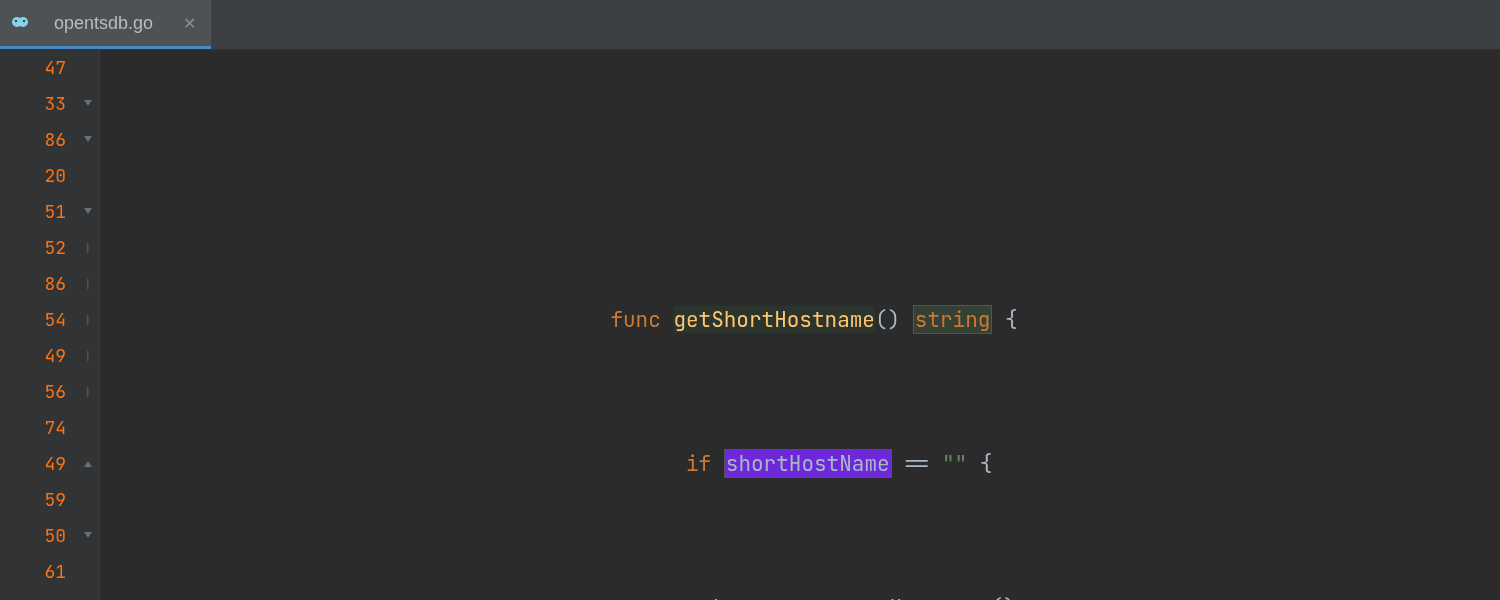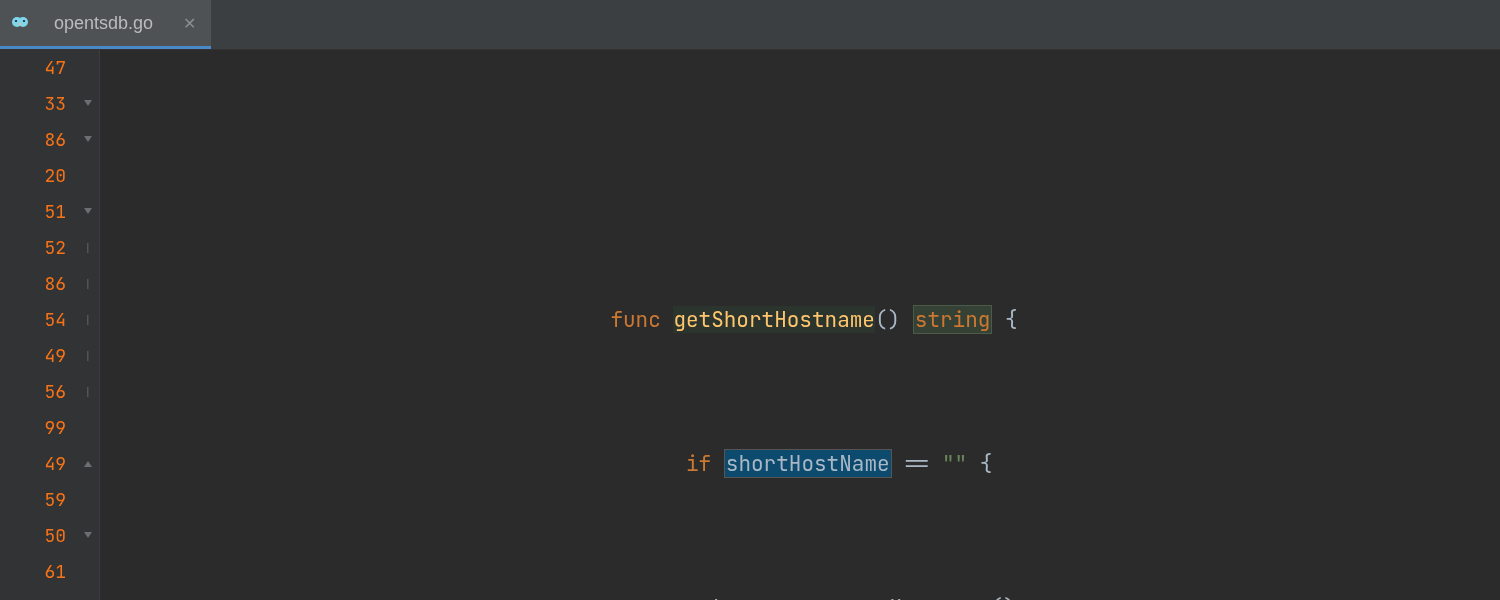--- a/index.html
+++ b/index.html
@@ -74,21 +74,21 @@
     text-align: center;
   }
   .code-line > span.txt { position: relative; z-index: 1; }
   .kw { color: #cc7832; }
   .fn { color: #ffc66d; }
   .str { color: #6a8759; }
   .ident { color: #a9b7c6; }
   .op { color: #a9b7c6; }
   .hl-bg { background: #32593d33; }
   .boxed { background: #344134; border:1px solid #4a5b47; padding:0 1px; }
-  .boxed-dim { background:#0c4a6e; border:1px solid #555; padding:0 1px;}
+  .boxed-dim { background:#6d28d9; border:1px solid #555; padding:0 1px;}
   
 </style>
 </head>
 <body>
 
 <div class="tab-bar">
   <div class="tab">
     <span class="go-icon">
       <svg width="20" height="20" viewBox="0 0 20 20">
           <circle cx="7" cy="9" r="5" fill="#7fd5ea"></circle>
@@ -108,21 +108,21 @@
     <div>47</div>
     <div>33</div>
     <div>86</div>
     <div>20</div>
     <div>51</div>
     <div>52</div>
     <div>86</div>
     <div>54</div>
     <div>49</div>
     <div>56</div>
-    <div>99</div>
+    <div>74</div>
     <div>49</div>
     <div>59</div>
     <div>50</div>
     <div>61</div>
   </div>
 
   <div class="fold-col">
     <div class="fold"></div>
     <div class="fold">
         <svg width="10" height="10">

